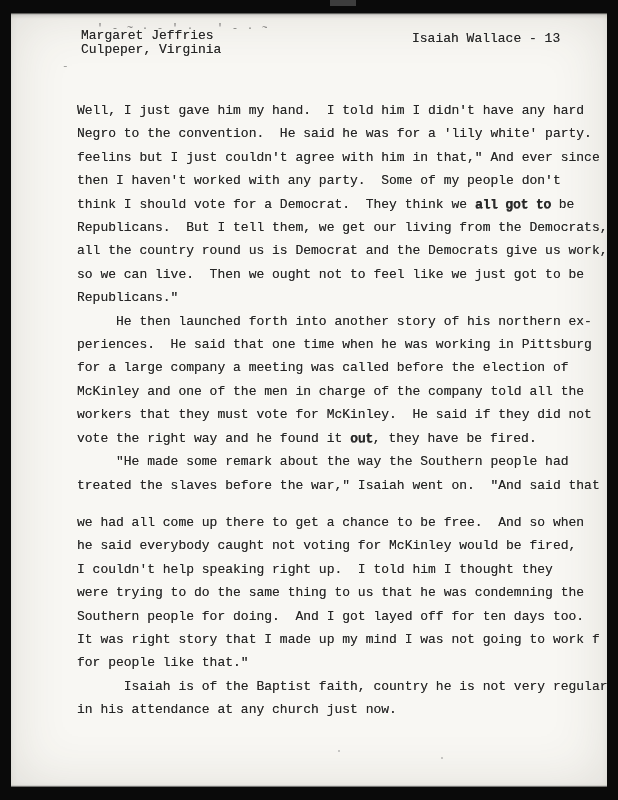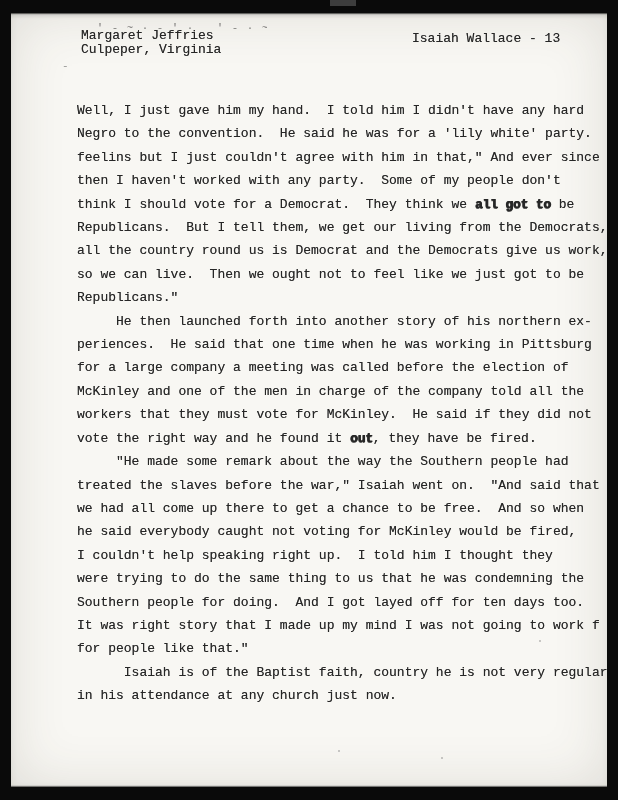--- a/index.html
+++ b/index.html
@@ -25,21 +25,21 @@
   }
   .hdr-left{position:absolute;left:70px;top:17px;line-height:14px;}
   .hdr-right{position:absolute;left:401px;top:20px;line-height:14px;}
   .smudge{
     position:absolute;left:86px;top:11px;width:170px;
     font-size:10px;letter-spacing:1.5px;color:#3a3a3a;opacity:.5;
     filter:blur(.4px);white-space:pre;overflow:hidden;
   }
   .doc-lines{position:absolute;left:66px;top:87px;width:500px;line-height:23.4px;}
   .overstruck{
-    font-weight:bold;letter-spacing:-.2px;
+    font-weight:normal;letter-spacing:-.2px;
     text-shadow:.7px 0 0 #2b2b2b, 0 .5px 0 rgba(40,40,40,.75), -.3px 0 0 rgba(40,40,40,.5);
   }
   .mark{position:absolute;color:#555;opacity:.6;font-size:11px;}
   .speck{position:absolute;width:2px;height:2px;border-radius:50%;background:#777;opacity:.5;}
 </style>
 </head>
 <body>
 
 <div class="scan">
 
@@ -67,21 +67,21 @@
         <div class="typed" style="color: rgb(38, 38, 38);">so we can live.  Then we ought not to feel like we just got to be</div>
         <div class="typed" style="color: rgb(38, 38, 38);">Republicans."</div>
         <div class="typed" style="color: rgb(38, 38, 38);">     He then launched forth into another story of his northern ex-</div>
         <div class="typed" style="color: rgb(38, 38, 38);">periences.  He said that one time when he was working in Pittsburg</div>
         <div class="typed" style="color: rgb(38, 38, 38);">for a large company a meeting was called before the election of</div>
         <div class="typed" style="color: rgb(38, 38, 38);">McKinley and one of the men in charge of the company told all the</div>
         <div class="typed" style="color: rgb(38, 38, 38);">workers that they must vote for McKinley.  He said if they did not</div>
         <div class="typed" style="color: rgb(38, 38, 38);"><span>vote the right way and he found it </span><span class="overstruck">out</span><span>, they have be fired.</span></div>
         <div class="typed" style="color: rgb(38, 38, 38);">     "He made some remark about the way the Southern people had</div>
         <div class="typed" style="color: rgb(38, 38, 38);">treated the slaves before the war," Isaiah went on.  "And said that</div>
-        <div class="typed" style="color: rgb(38, 38, 38);">we had all come up there to get a chance to be free.  And so when</div>
+        <div class="typed" style="color: rgb(38, 38, 38); margin-top: 14px;">we had all come up there to get a chance to be free.  And so when</div>
         <div class="typed" style="color: rgb(38, 38, 38);">he said everybody caught not voting for McKinley would be fired,</div>
         <div class="typed" style="color: rgb(38, 38, 38);">I couldn't help speaking right up.  I told him I thought they</div>
         <div class="typed" style="color: rgb(38, 38, 38);">were trying to do the same thing to us that he was condemning the</div>
         <div class="typed" style="color: rgb(38, 38, 38);">Southern people for doing.  And I got layed off for ten days too.</div>
         <div class="typed" style="color: rgb(38, 38, 38);">It was right story that I made up my mind I was not going to work f</div>
         <div class="typed" style="color: rgb(38, 38, 38);">for people like that."</div>
         <div class="typed" style="color: rgb(38, 38, 38);">      Isaiah is of the Baptist faith, country he is not very regular</div>
         <div class="typed" style="color: rgb(38, 38, 38);">in his attendance at any church just now.</div>
       </div>
 

